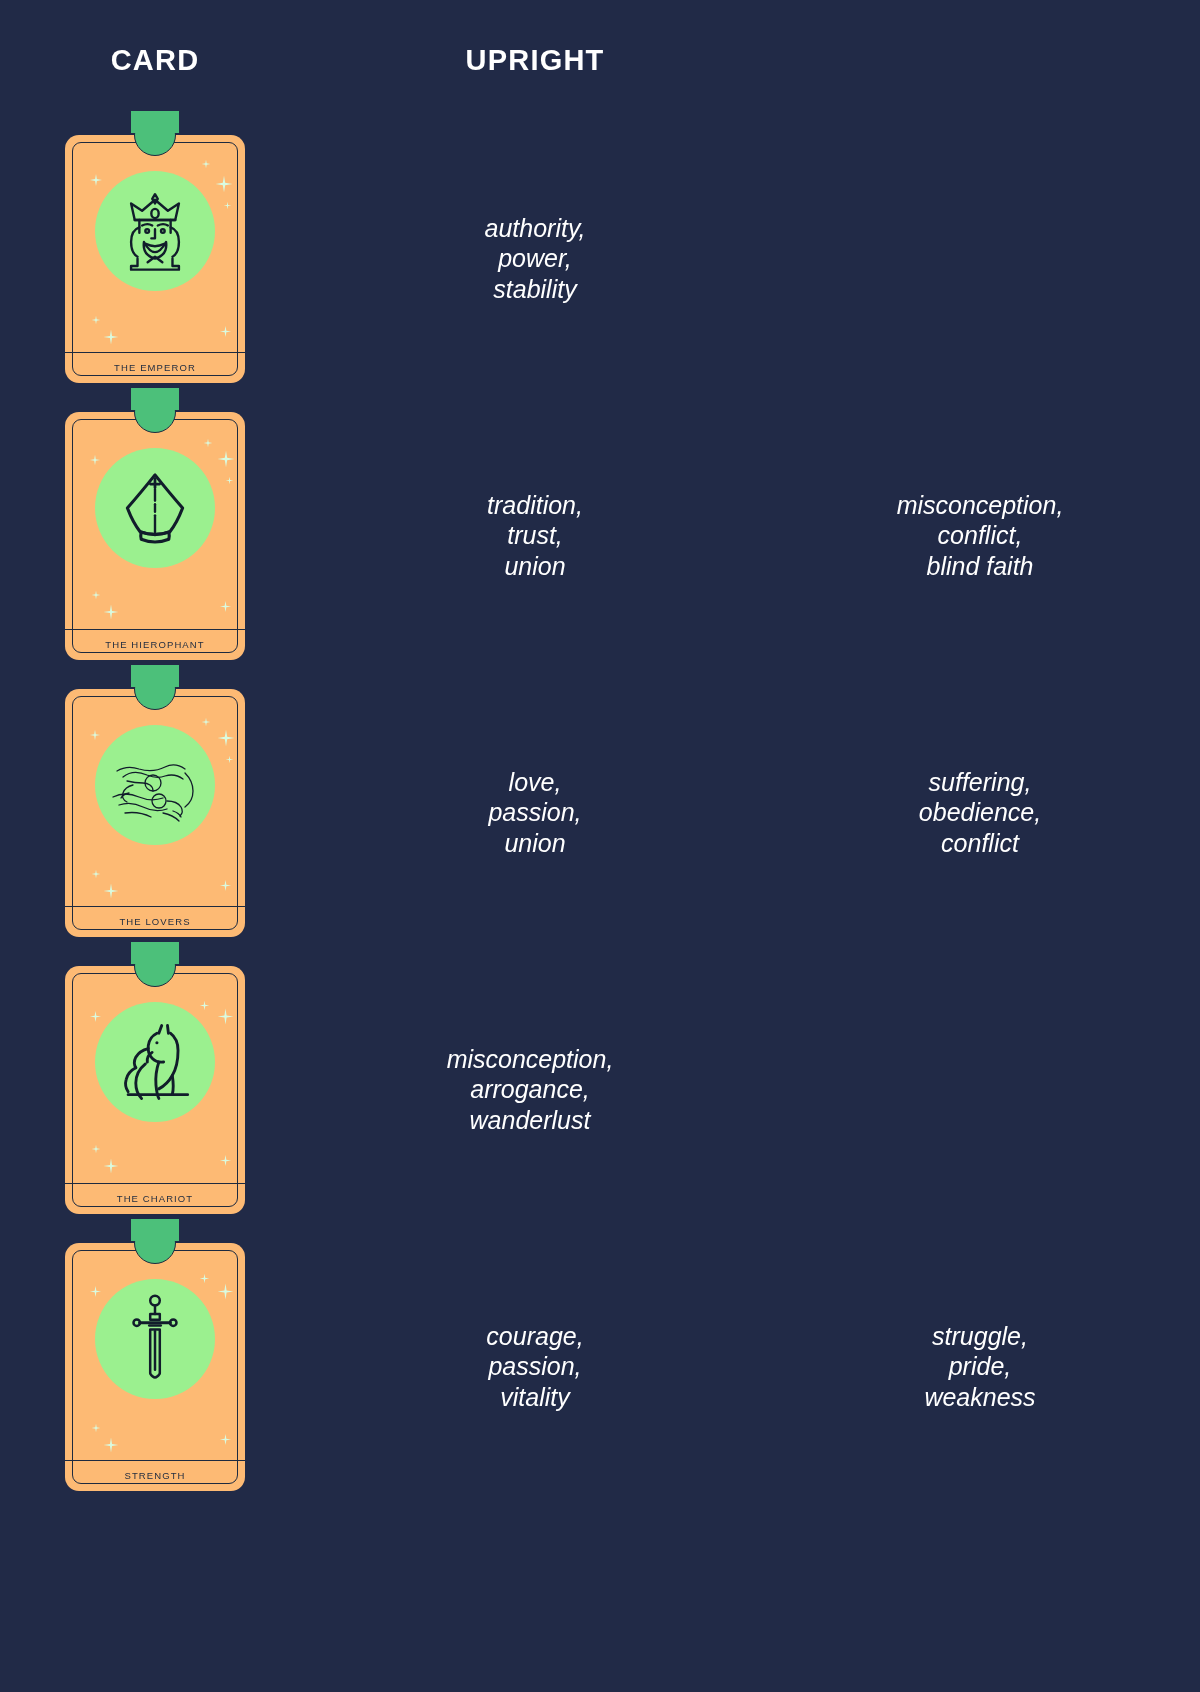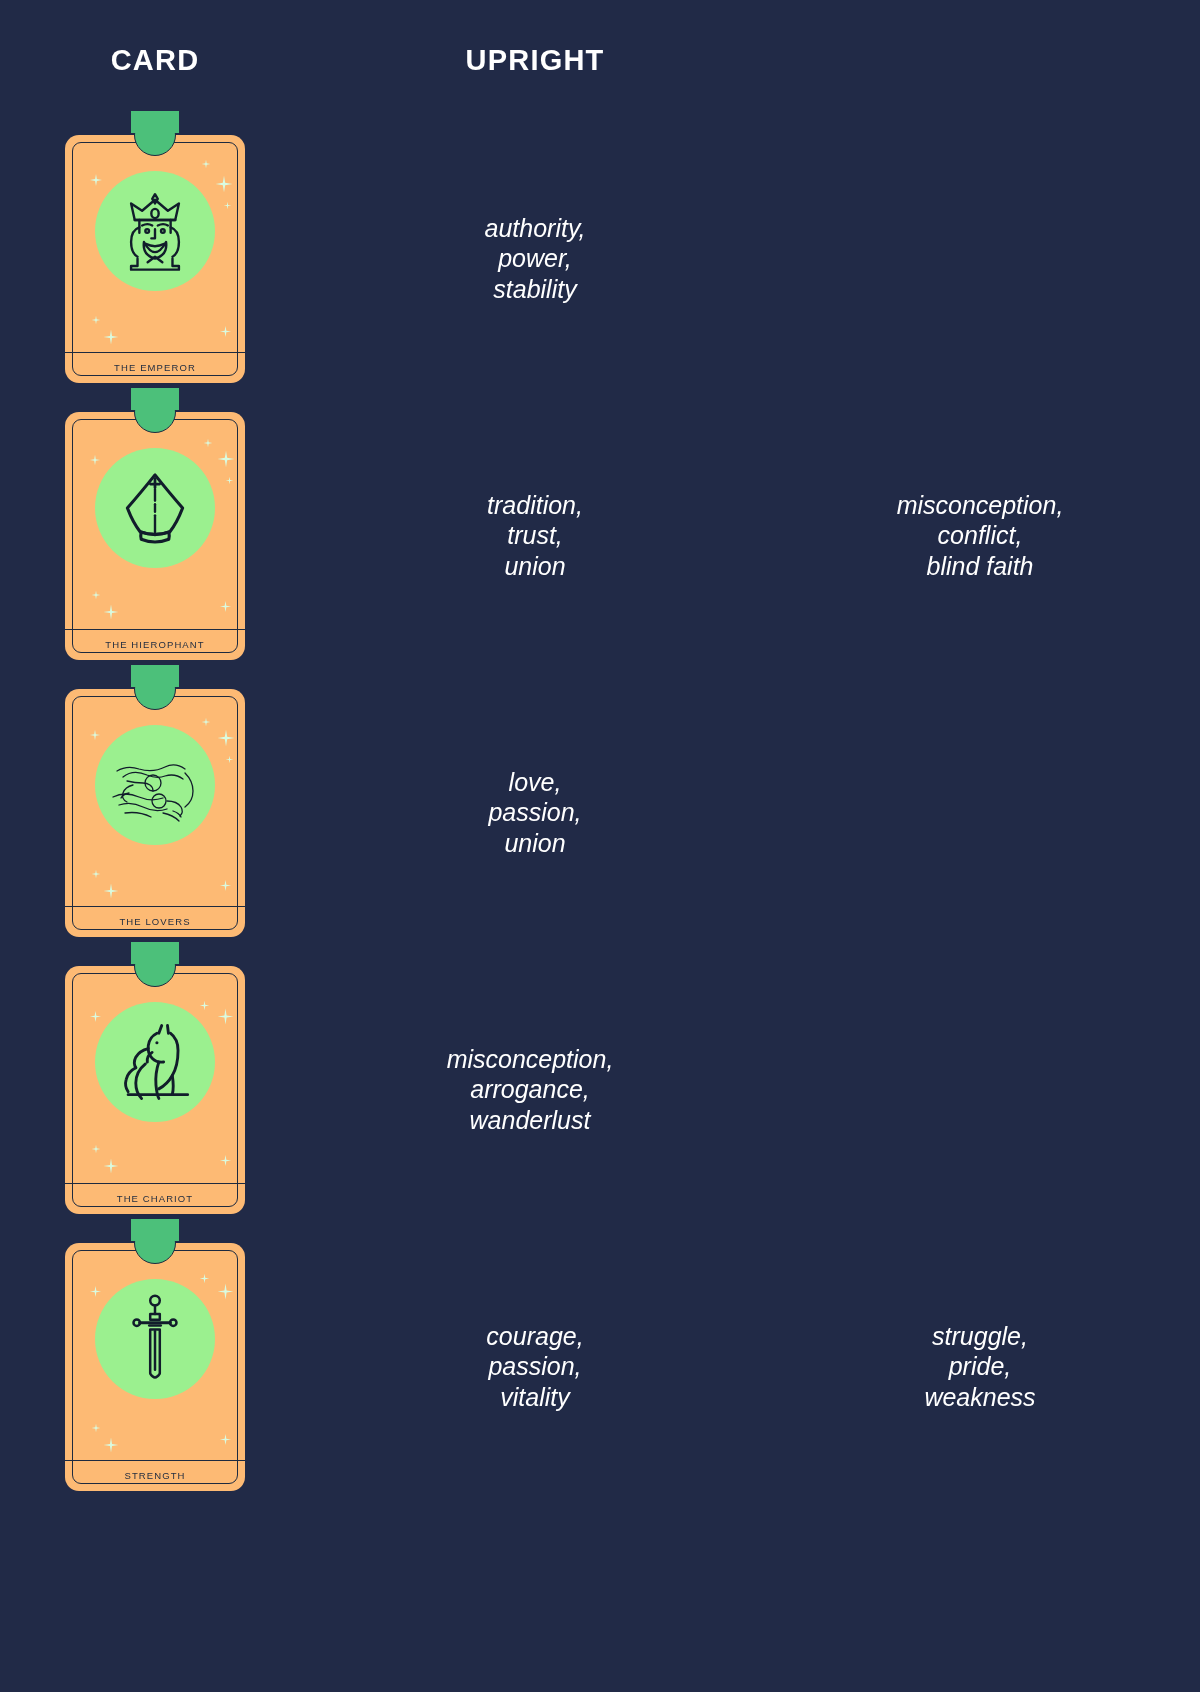--- a/index.html
+++ b/index.html
@@ -383,20 +383,25 @@
           <div class="label-band">
             <span class="card-label">THE LOVERS</span>
           </div>
         </div>
       </div>
       <div class="cell-text cell-upright">
         <span class="meaning">love,
 passion,
 union</span>
       </div>
+      <div class="cell-text cell-reversed">
+        <span class="meaning">suffering,
+obedience,
+conflict</span>
+      </div>
     </div>
 
     <div class="row">
       <div class="cell-card">
         <div class="card">
           <div class="card-inner">
             <div class="sparkle" style="left:16px;top:36px;">
               <svg width="13" height="13" viewBox="0 0 14 14">
                   <path d="M7 1 L7.9 6.1 L13 7 L7.9 7.9 L7 13 L6.1 7.9 L1 7 L6.1 6.1 Z" fill="#d9fbe0"></path>
                 </svg>

